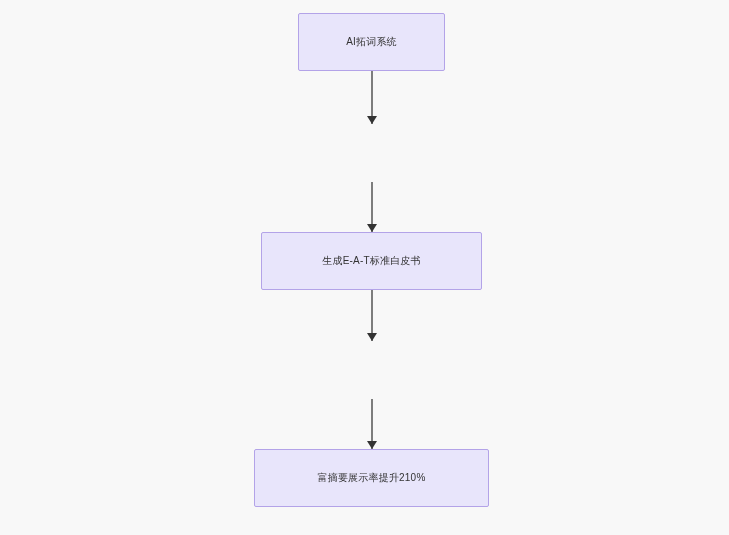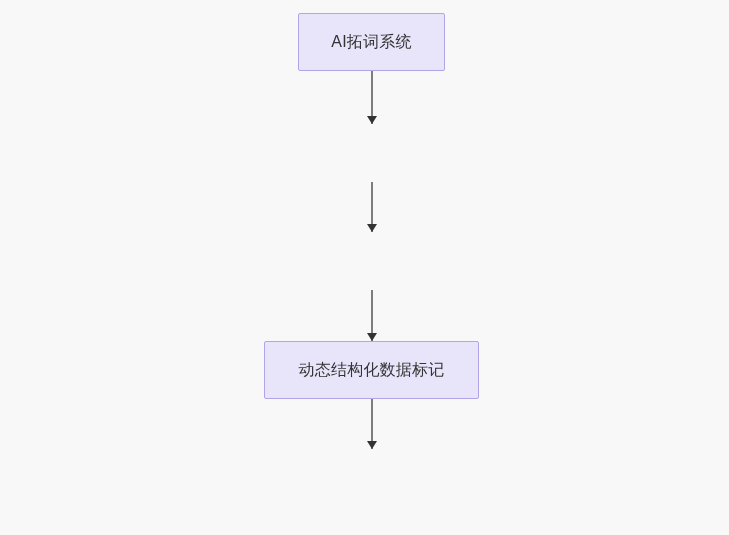--- a/index.html
+++ b/index.html
@@ -21,21 +21,21 @@
   .node {
     position: absolute;
     box-sizing: border-box;
     background: #e8e5fb;
     border: 1px solid #b3a3e8;
     border-radius: 2px;
     display: flex;
     align-items: center;
     justify-content: center;
     color: #333333;
-    font-size: 16px;
+    font-size: 10px;
     line-height: 1.2;
     letter-spacing: 0.2px;
     white-space: nowrap;
   }
   .node-label {
     display: block;
     pointer-events: none;
   }
   .edge {
     position: absolute;
@@ -77,17 +77,20 @@
     <div class="edge-head" style="border-top-color: rgb(51, 51, 51);"></div>
   </div>
   <div class="edge" id="edge-3" style="left: 371px; top: 399px; width: 2px; height: 50px;">
     <div class="edge-line" style="height: 50px; background: rgb(125, 125, 125);"></div>
     <div class="edge-head" style="border-top-color: rgb(51, 51, 51);"></div>
   </div>
 
   <div class="node" id="node-0" style="left: 298px; top: 13px; width: 147px; height: 58px; background: rgb(232, 229, 251); border-color: rgb(179, 163, 232); color: rgb(51, 51, 51);">
     <span class="node-label">AI拓词系统</span>
   </div>
-  <div class="node" id="node-3" style="left: 264px; top: 341px; width: 215px; height: 58px; background: rgb(232, 229, 251); border-color: rgb(179, 163, 232); color: rgb(51, 51, 51);">
-    <span class="node-label">动态结构化数据标记</span>
+  <div class="node" id="node-2" style="left: 261px; top: 232px; width: 221px; height: 58px; background: rgb(232, 229, 251); border-color: rgb(179, 163, 232); color: rgb(51, 51, 51);">
+    <span class="node-label">生成E-A-T标准白皮书</span>
+  </div>
+  <div class="node" id="node-4" style="left: 254px; top: 449px; width: 235px; height: 58px; background: rgb(232, 229, 251); border-color: rgb(179, 163, 232); color: rgb(51, 51, 51);">
+    <span class="node-label">富摘要展示率提升210%</span>
   </div>
 
 </div>
 
 </body></html>

